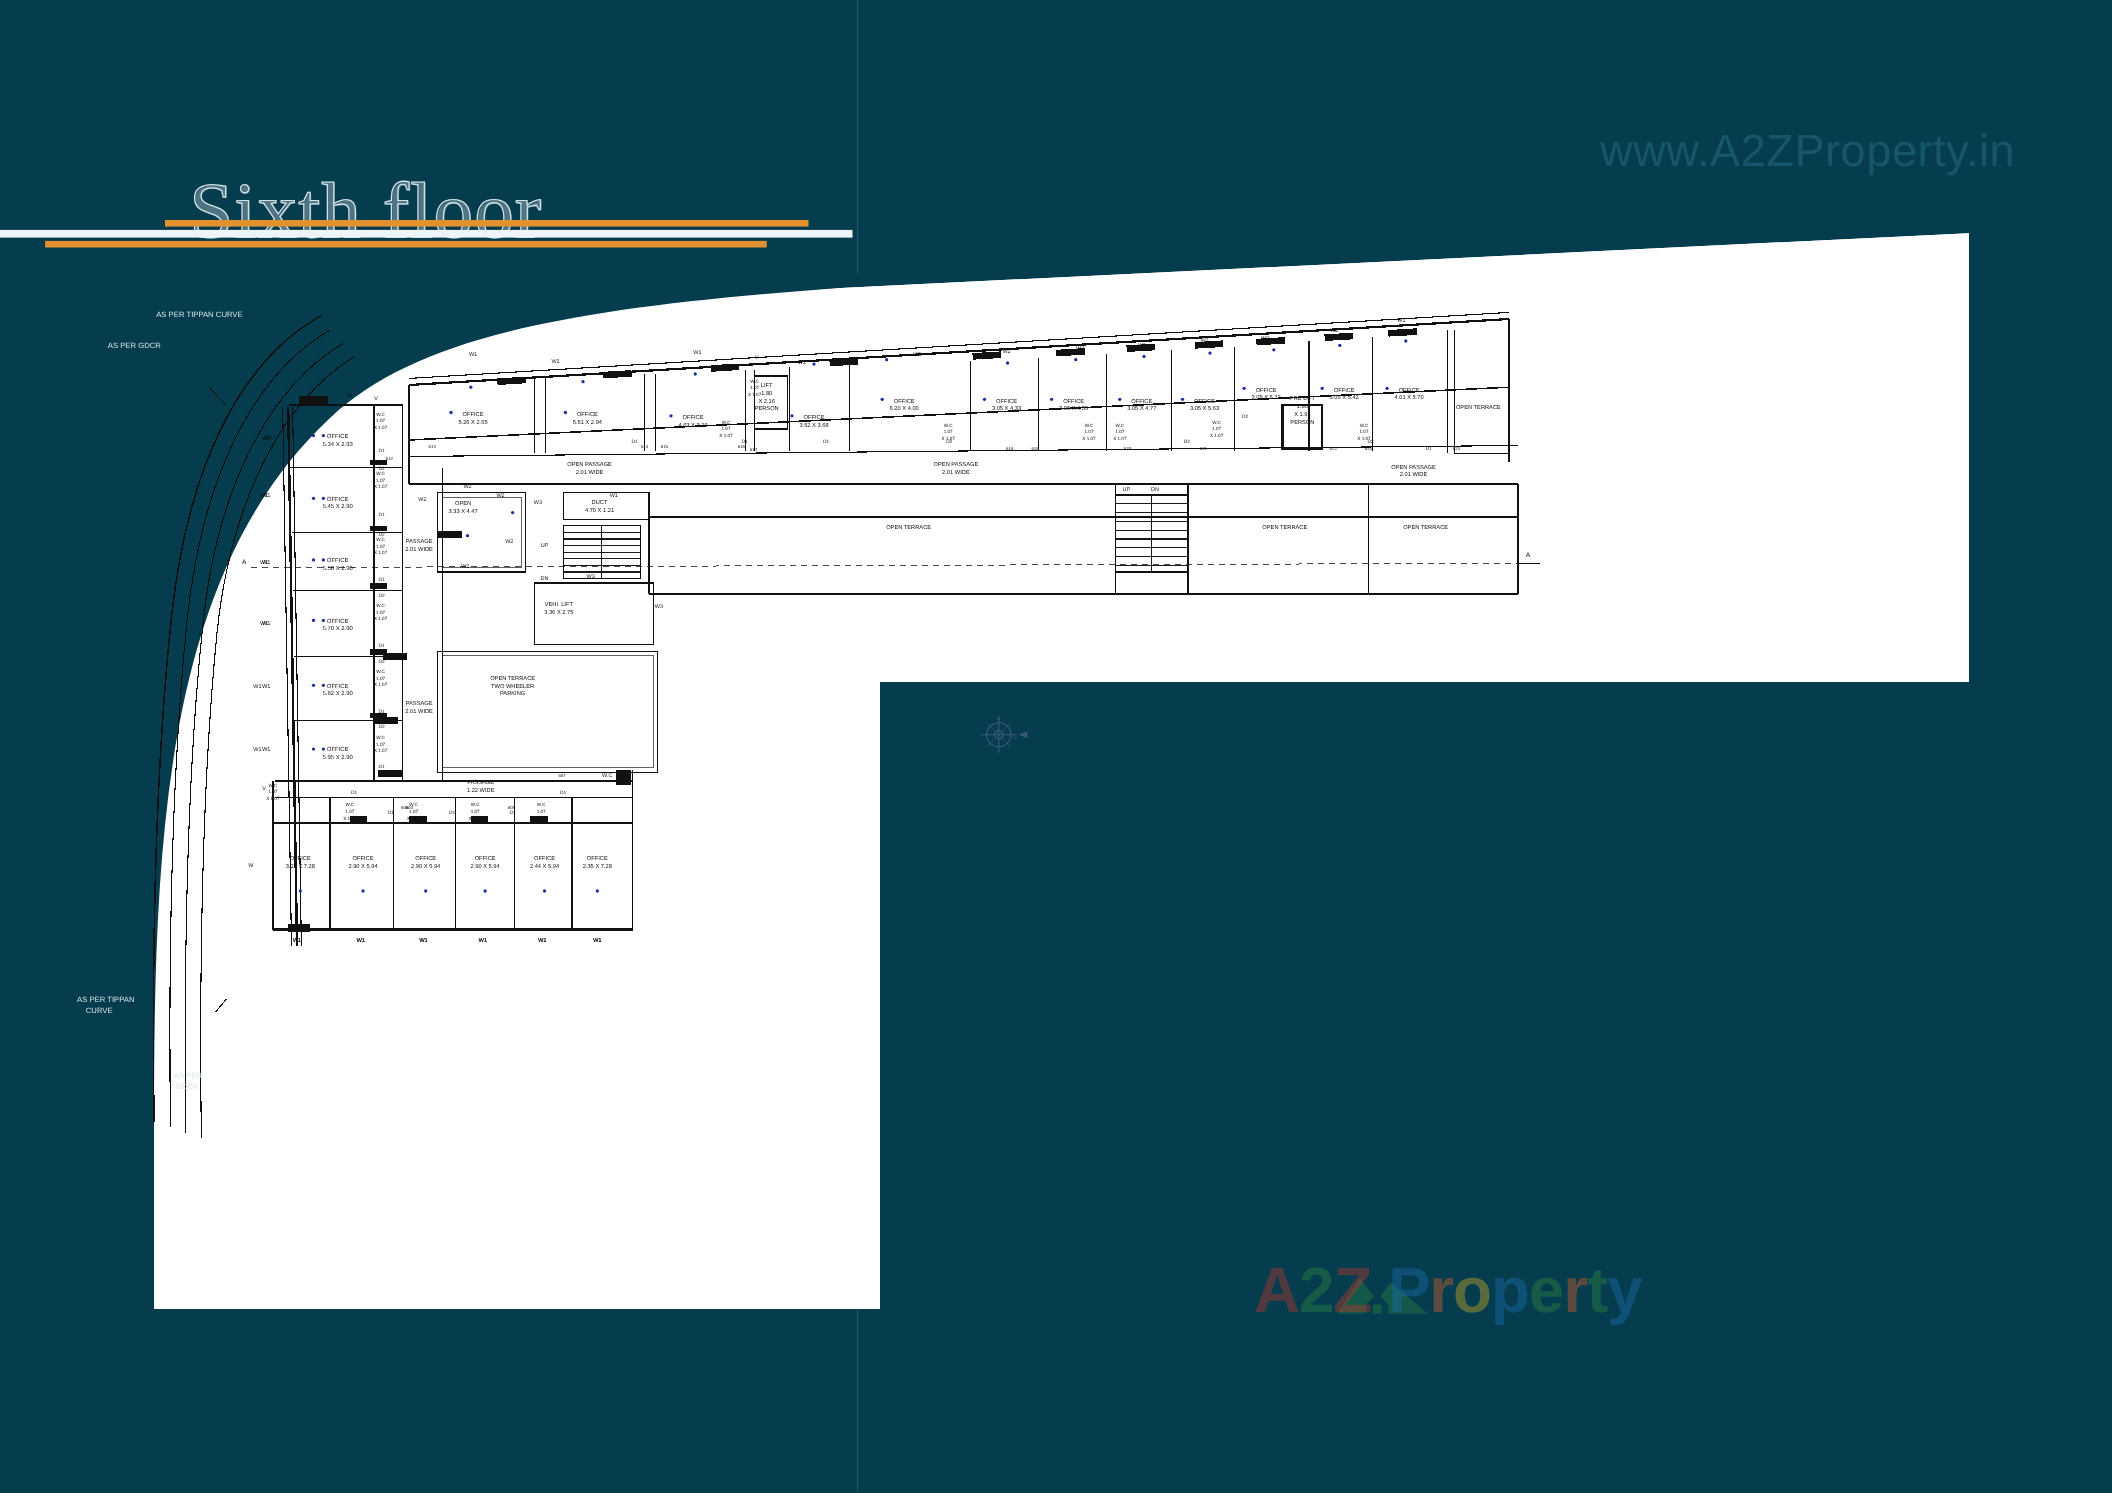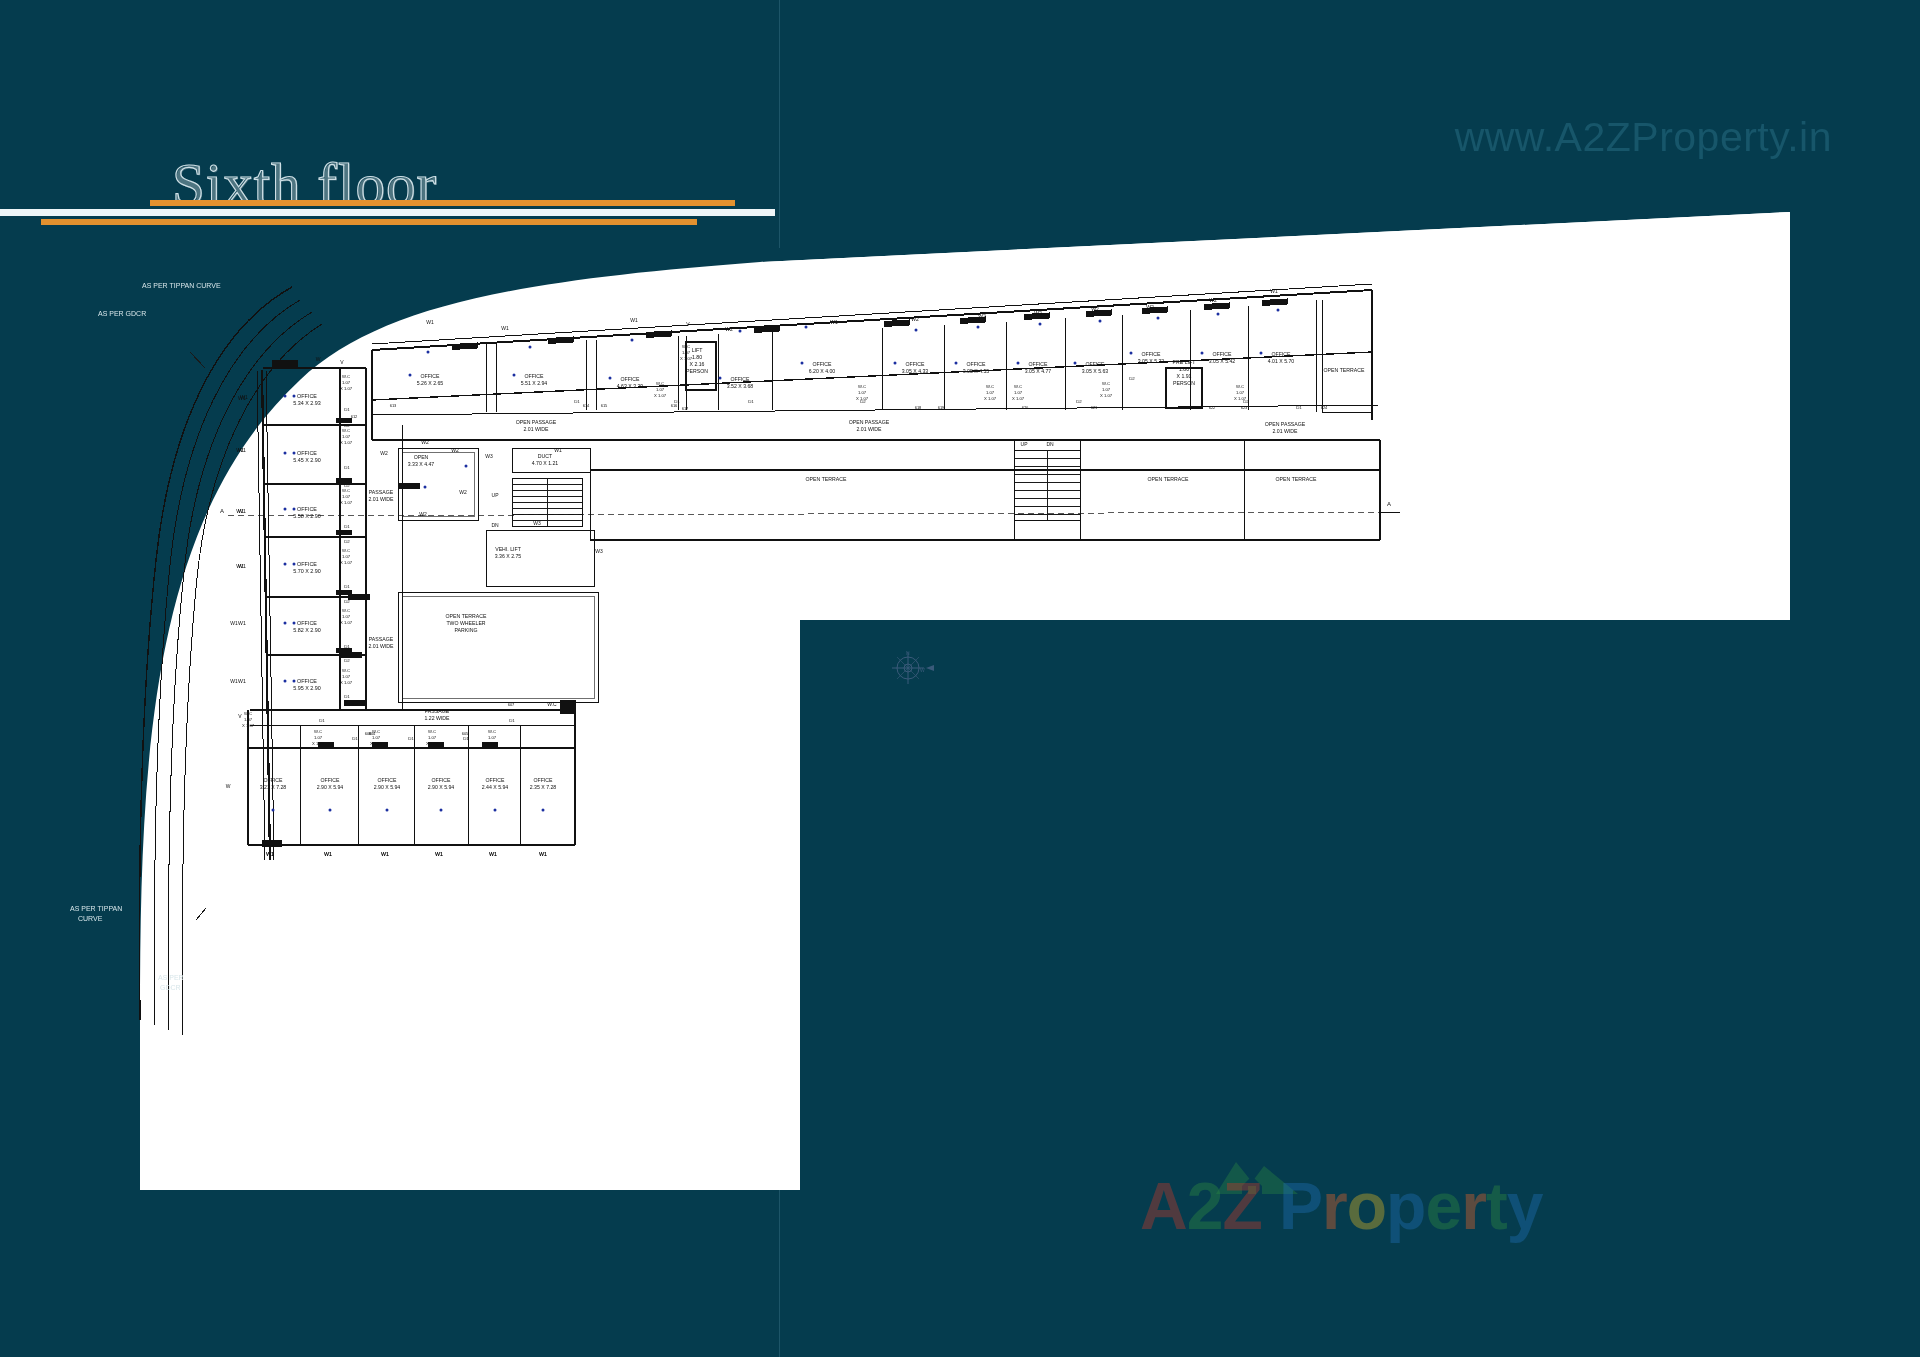--- a/index.html
+++ b/index.html
@@ -5,21 +5,21 @@
   html,body{margin:0;padding:0;}
   body{
     width:1920px;height:1357px;overflow:hidden;position:relative;
     background:#053c4e;
     font-family:"Liberation Sans", sans-serif;
   }
   
   #slide-title{
     position:absolute;left:172px;top:150px;
     font-family:"Liberation Serif", serif;
-    font-size:59px;letter-spacing:1px;
+    font-size:72px;letter-spacing:1px;
     color:rgba(255,255,255,0.06);
     -webkit-text-stroke:1.2px #cfe0e6;
     text-shadow:1px 1px 0 rgba(255,255,255,.25);
     white-space:nowrap;
   }
   .rule{position:absolute;height:6px;}
   #rule-orange-top{left:150px;top:200px;width:585px;background:#e2912f;}
   #rule-white{left:0px;top:209px;width:775px;height:7px;background:#eef5f8;}
   #rule-orange-bottom{left:41px;top:219px;width:656px;background:#e2912f;}
 
@@ -30,22 +30,22 @@
   }
   #vline-top{position:absolute;left:779px;top:0;width:1px;height:248px;background:#1d5568;}
   #vline-bottom{position:absolute;left:779px;top:617px;width:1px;height:740px;background:#1d5568;}
 
   
   #plan-wrap{position:absolute;left:0;top:0;width:1920px;height:1357px;}
   #plan-svg{position:absolute;left:0;top:0;}
 
   
   #brand-logo{
-    position:absolute;left:1140px;top:1168px;
-    font-size:66px;font-weight:bold;letter-spacing:-1px;
+    position:absolute;left:1140px;top:1140px;
+    font-size:58px;font-weight:bold;letter-spacing:-1px;
     white-space:nowrap;opacity:.40;
   }
   #brand-logo span{display:inline-block;}
   #logo-mark{position:absolute;left:1212px;top:1152px;opacity:.40;}
 </style>
 </head>
 <body>
 
 <div id="slide-title">Sixth floor</div>
 <div class="rule" id="rule-orange-top"></div>

